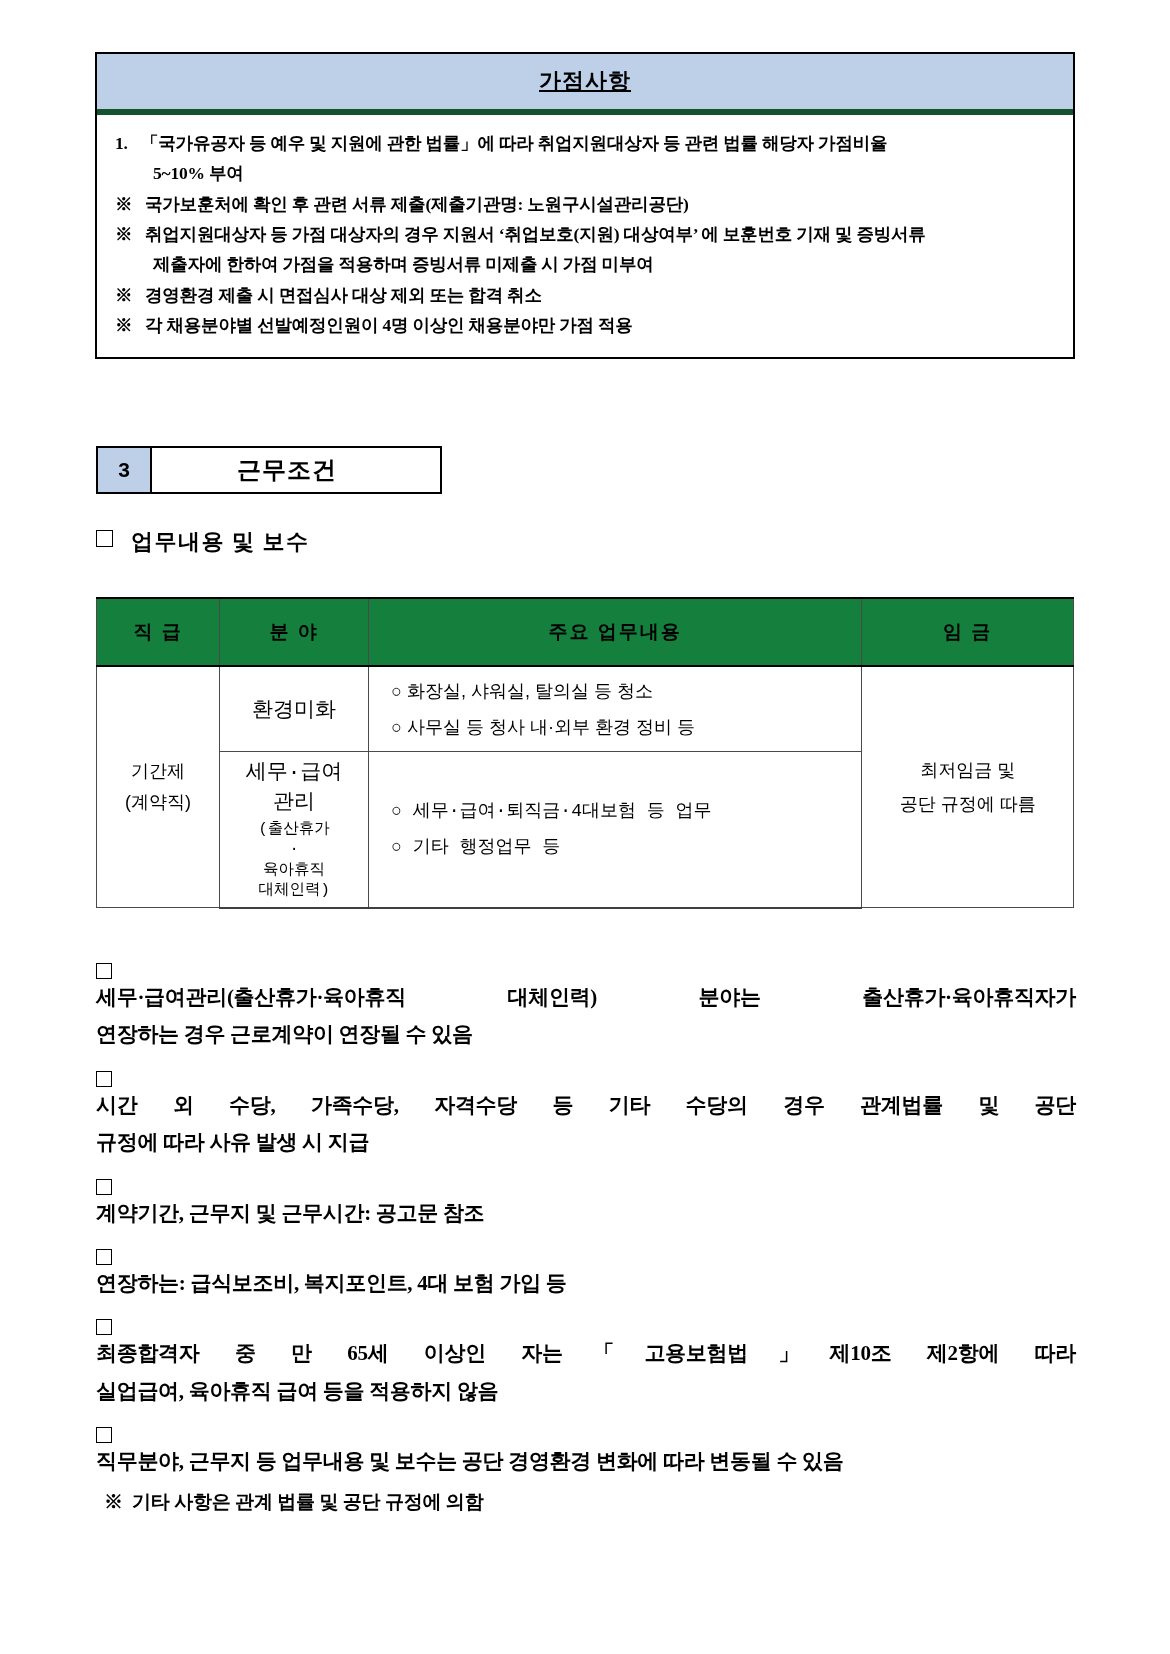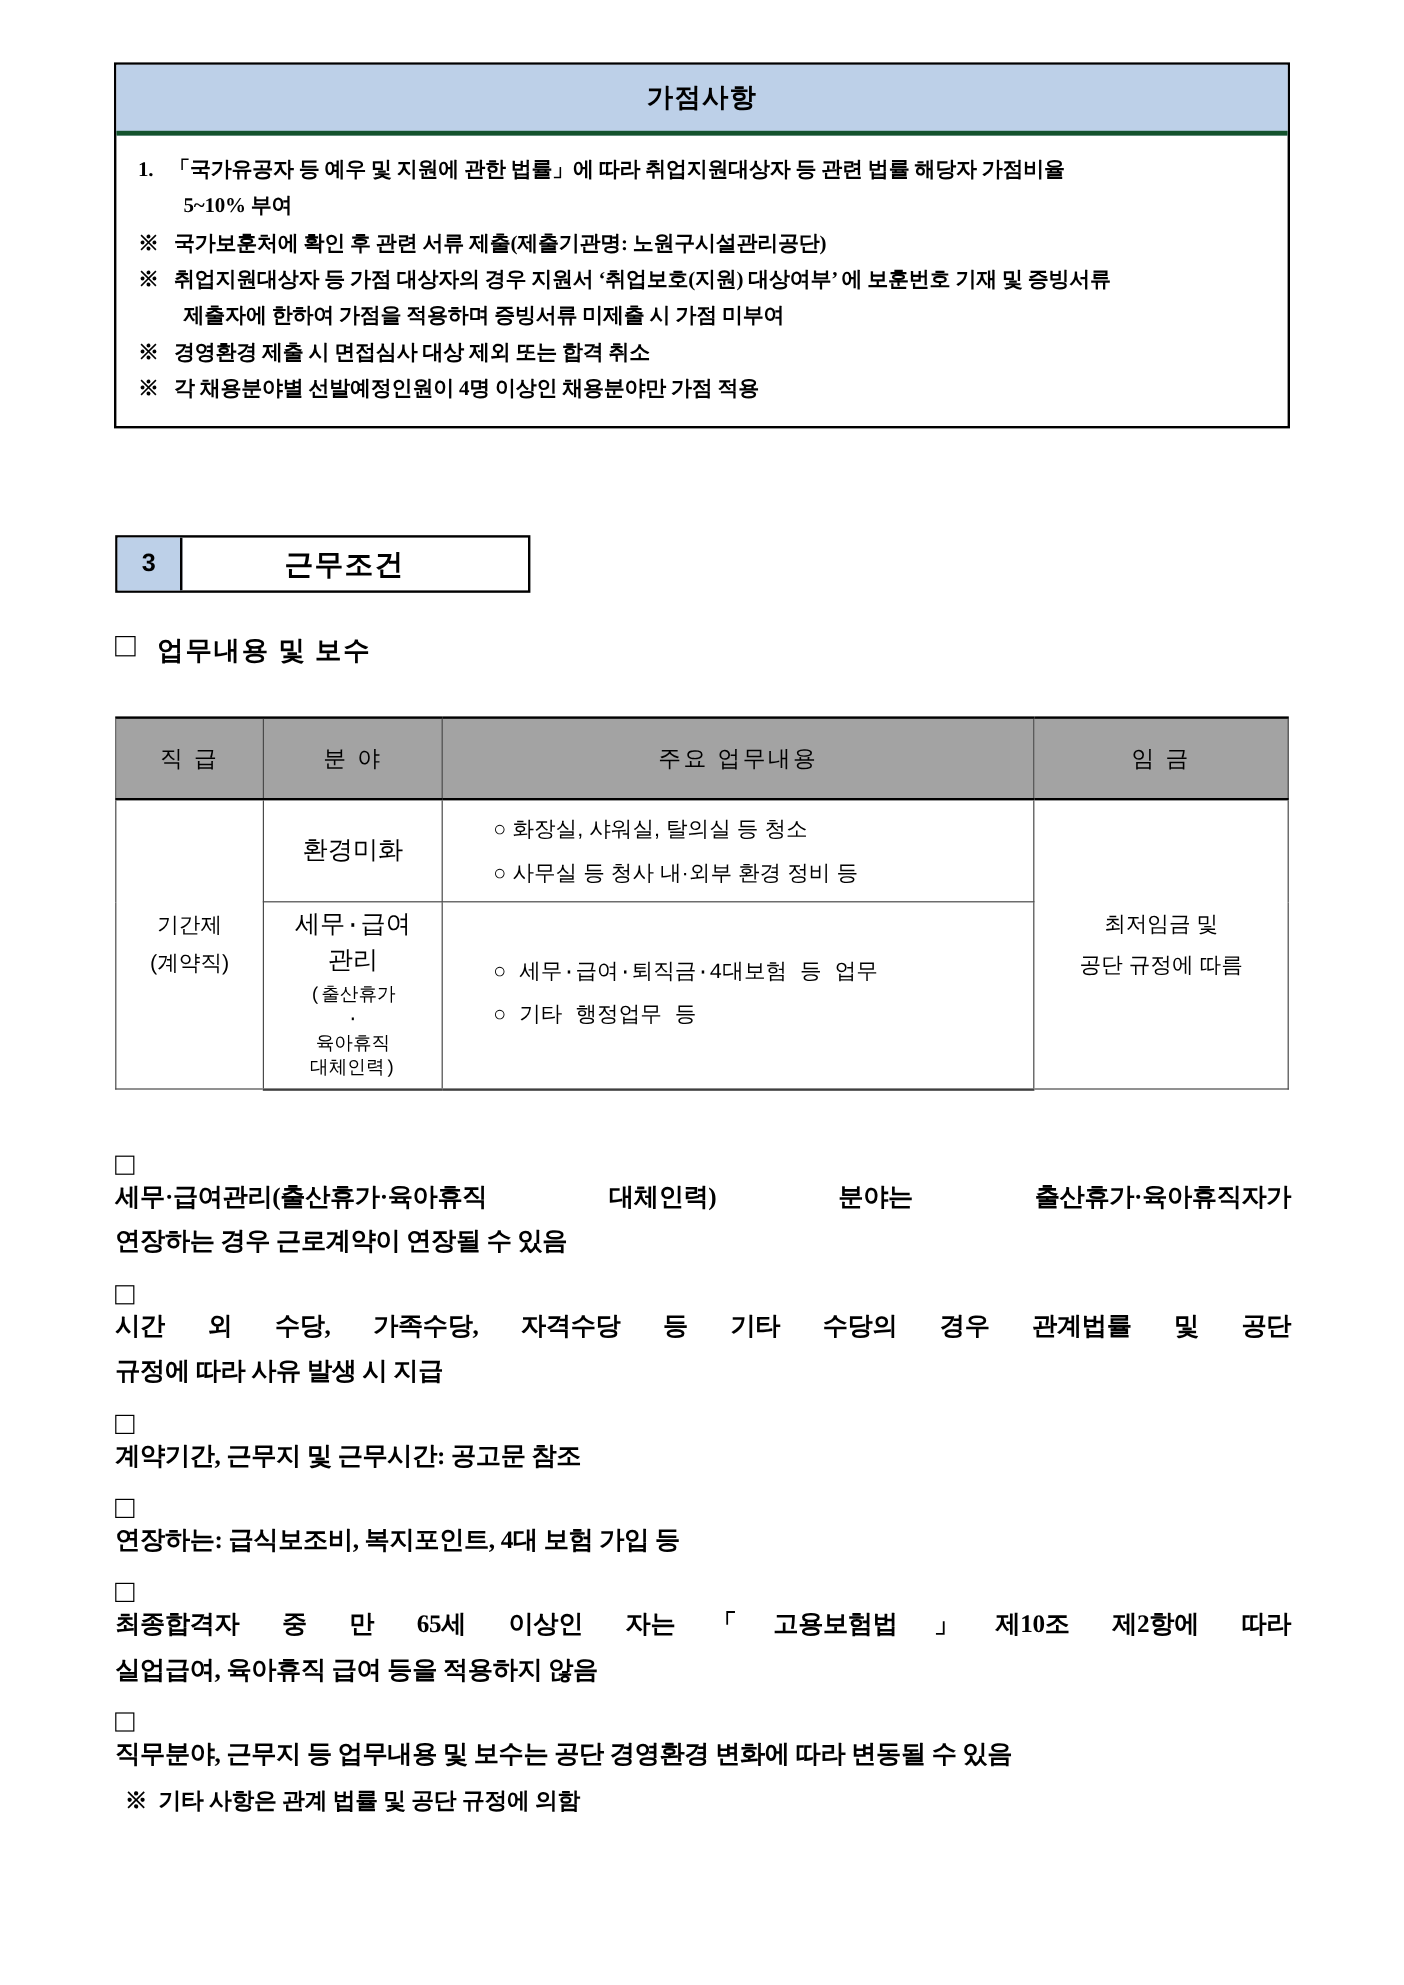--- a/index.html
+++ b/index.html
@@ -29,27 +29,28 @@
     position: absolute;
     left: 95px;
     top: 52px;
     width: 980px;
     border: 2px solid #000000;
     box-sizing: border-box;
     background: #ffffff;
   }
   .notice-header {
     background: #bdd0e8;
-    border-bottom: 4px solid #14532d;
+    border-bottom: 6px solid #14532d;
     text-align: center;
     font-size: 22px;
     font-weight: bold;
     letter-spacing: 1px;
     padding: 12px 0 13px 0;
     font-family: "Liberation Sans", "DejaVu Sans", sans-serif;
+    text-decoration: underline;
   }
   .notice-body {
     padding: 14px 18px 16px 18px;
   }
   .notice-line {
     display: flex;
     font-size: 17.5px;
     font-weight: bold;
     line-height: 1.62;
     letter-spacing: -0.2px;
@@ -139,22 +140,22 @@
     border-collapse: collapse;
     table-layout: fixed;
     background: #ffffff;
   }
   .duty-table th, .duty-table td {
     border: 1px solid #4a4a4a;
     font-size: 18px;
     font-family: "Liberation Sans", "DejaVu Sans", sans-serif;
   }
   .duty-table thead th {
-    background: #a3a3a3;
-    font-weight: normal;
+    background: #15803d;
+    font-weight: bold;
     font-size: 19px;
     letter-spacing: 2px;
     height: 64px;
     border-top: 2px solid #000000;
     border-bottom: 2px solid #000000;
   }
   .duty-table tbody td {
     text-align: center;
     vertical-align: middle;
     padding: 6px 4px;
@@ -168,21 +169,20 @@
   .duty-table .col-duty { width: 470px; }
   .duty-table .col-pay { width: 200px; }
   .duty-cell {
     text-align: left !important;
     padding-left: 22px !important;
     line-height: 2.0;
     font-size: 18px;
   }
   .duty-cell .row-item {
     white-space: nowrap;
-    margin-left: 20px;
   }
   .field-small {
     font-size: 15.5px;
     line-height: 1.32;
   }
   .field-mid {
     font-size: 21px;
     line-height: 1.45;
   }
   .pay-cell {

